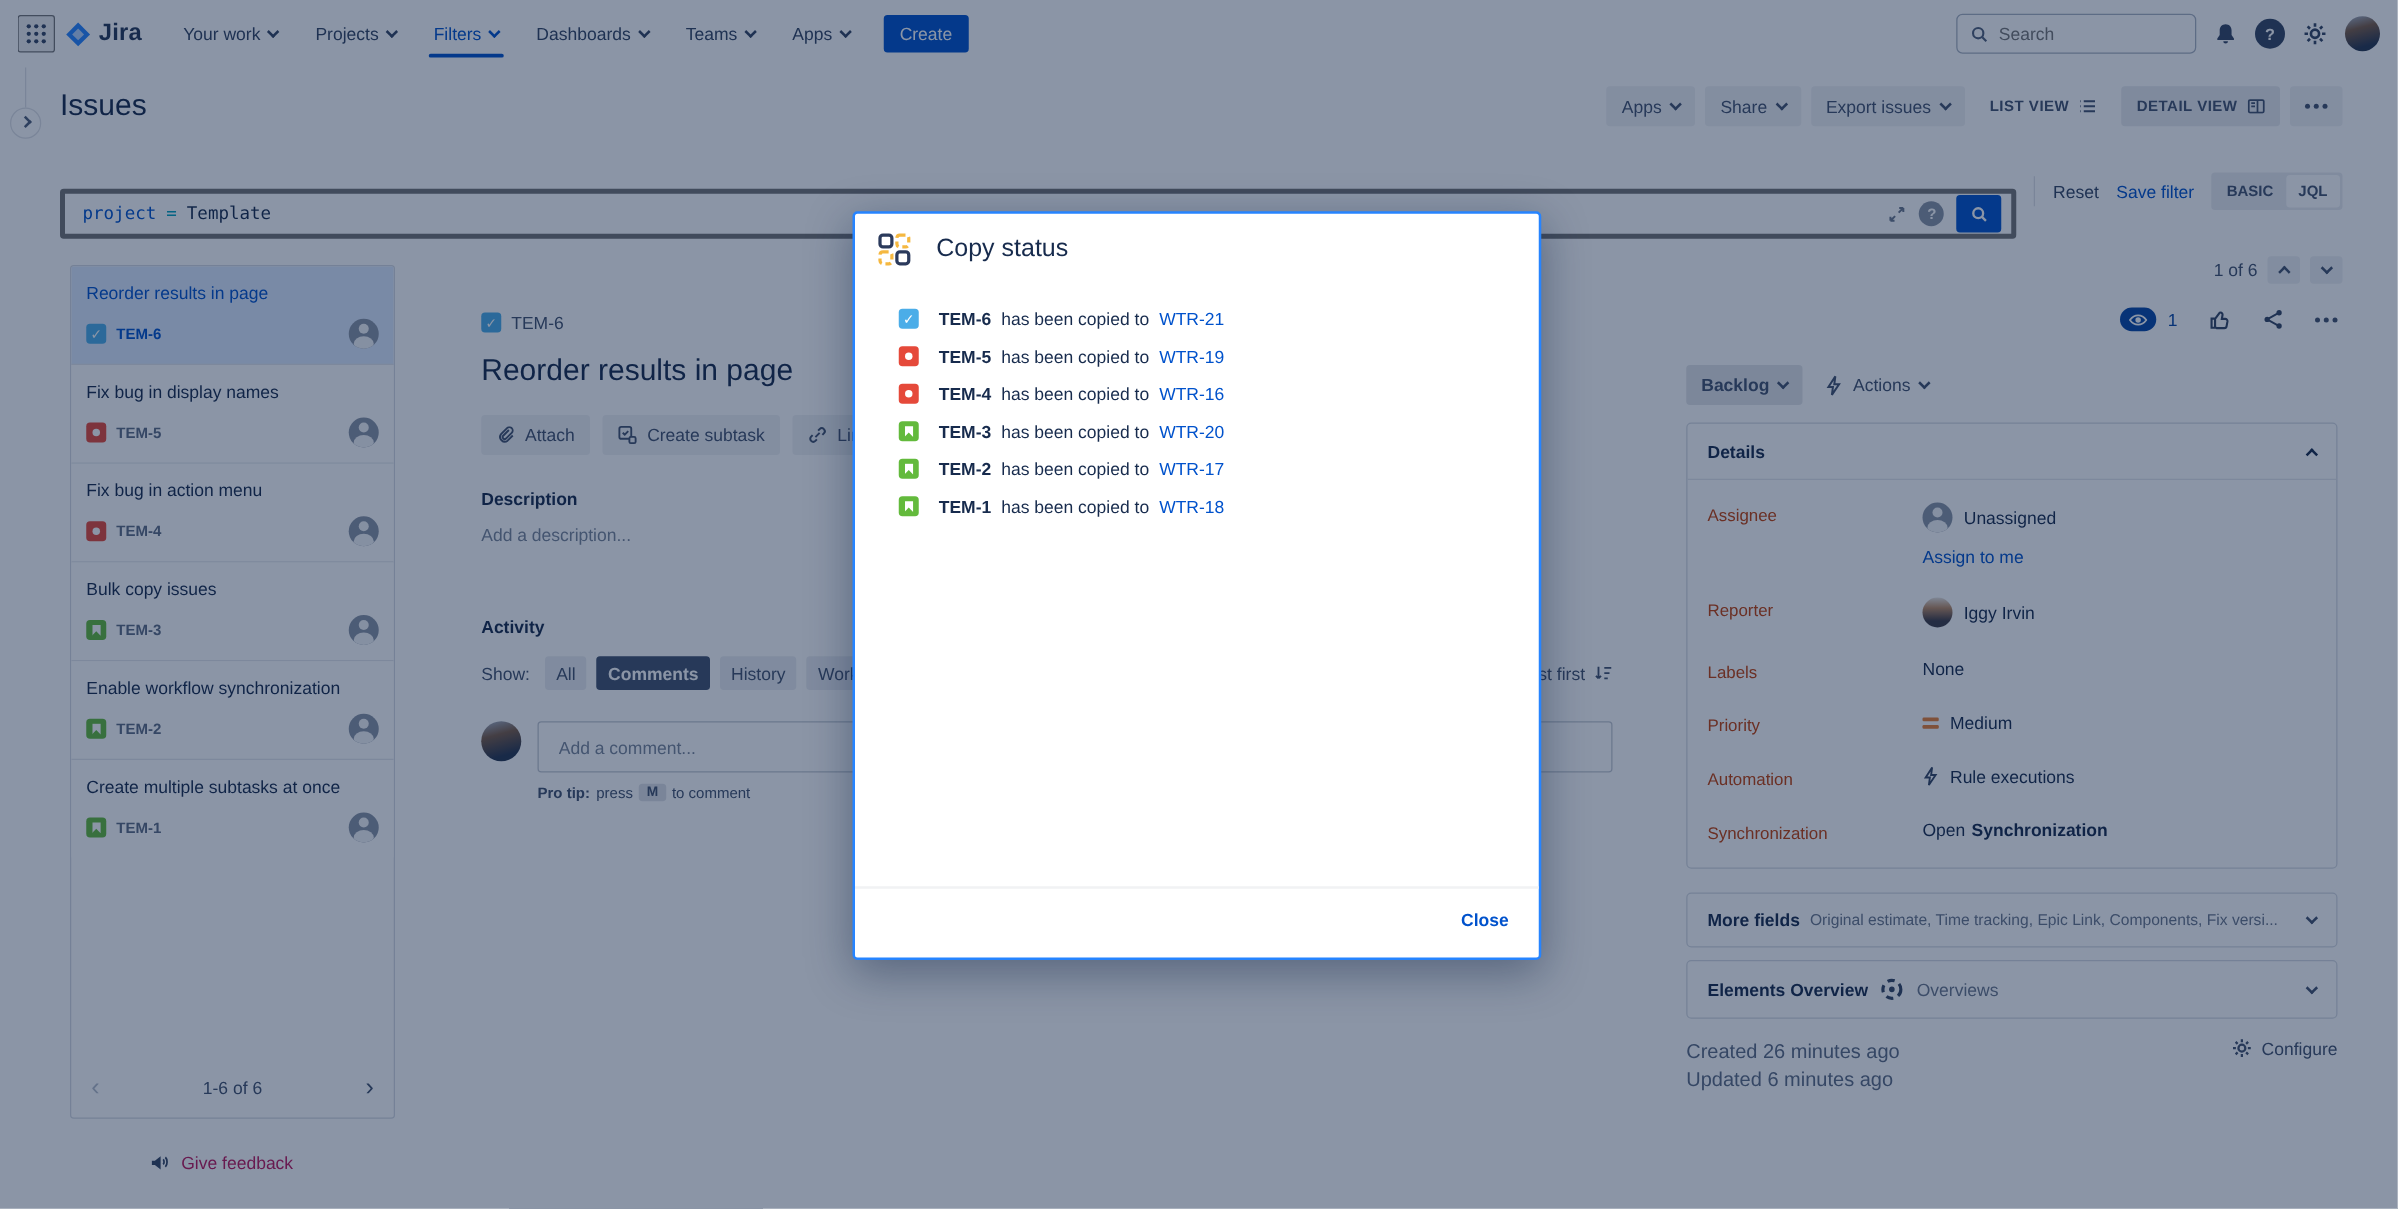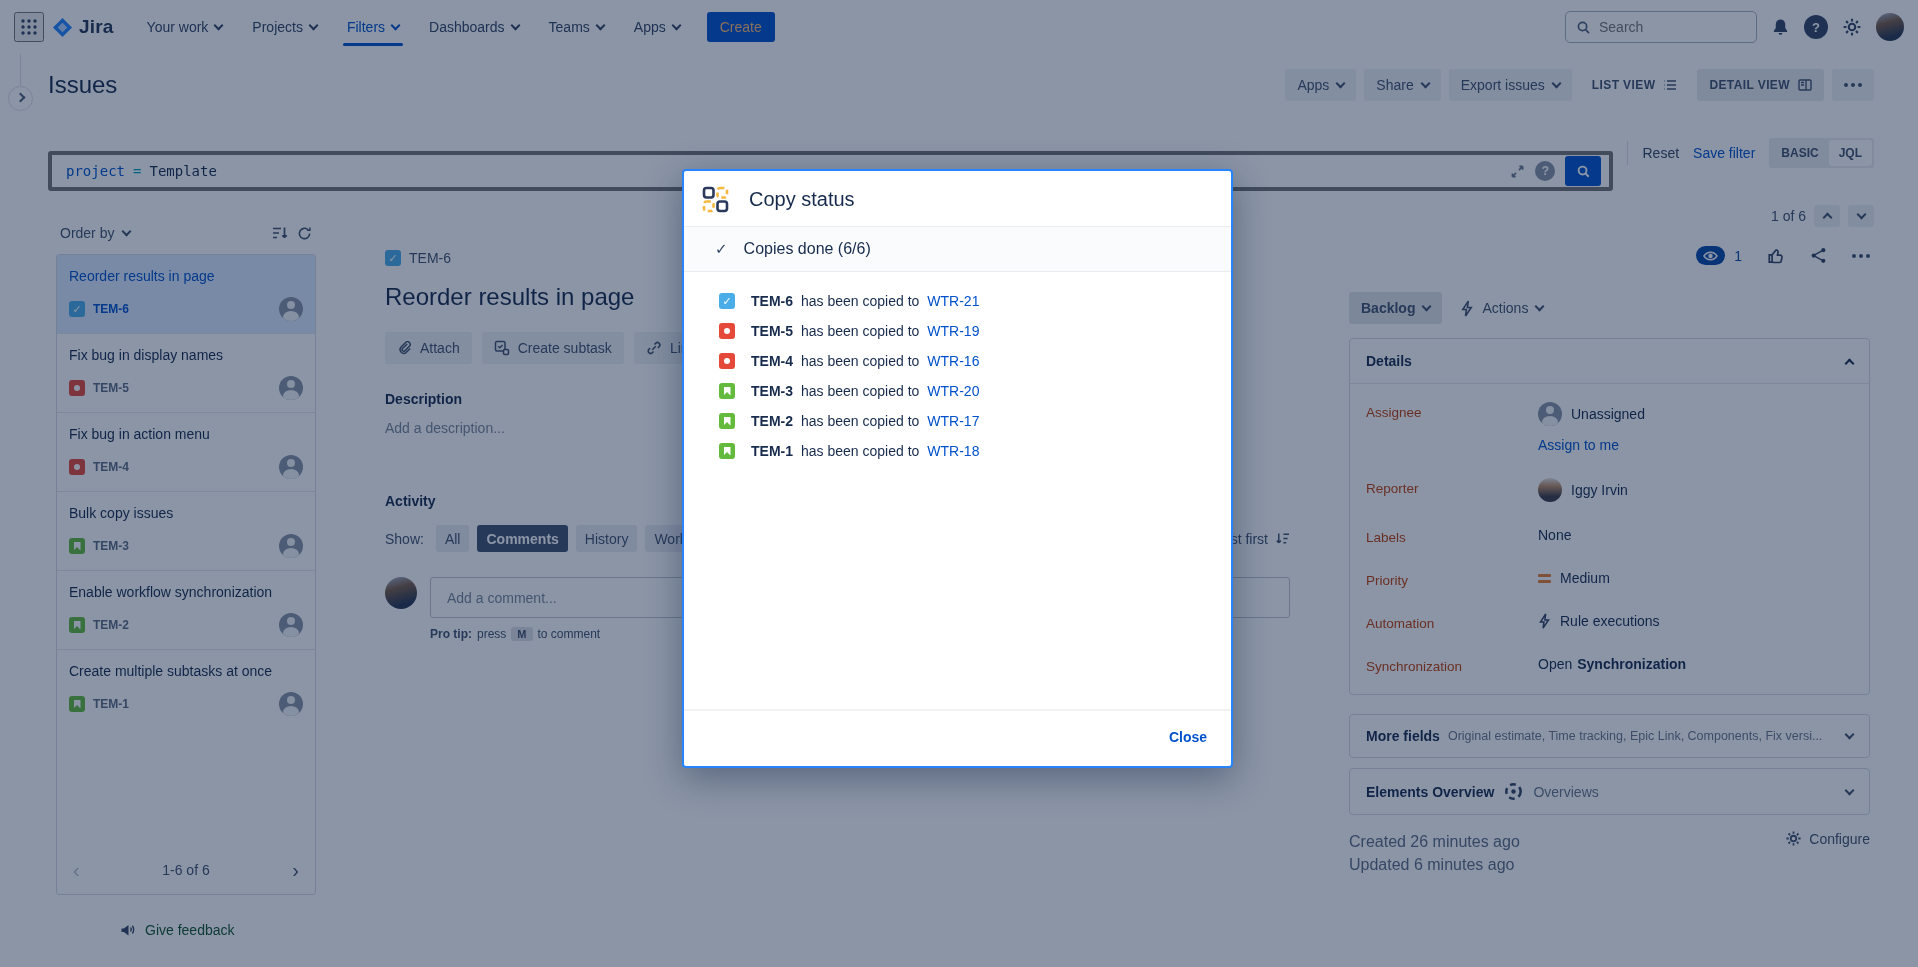--- a/index.html
+++ b/index.html
@@ -18,21 +18,21 @@
 
   
   .topnav { position:absolute; top:0; left:0; right:0; height:54px; display:flex; align-items:center; padding:0 14px; }
   .grid-icon { width:30px; height:30px; display:flex; align-items:center; justify-content:center; color:#344563; cursor:pointer; }
   .logo { display:flex; align-items:center; gap:6px; margin:0 18px 0 8px; cursor:pointer; }
   .logo-text { font-size:19px; font-weight:700; color:#253858; letter-spacing:.2px; }
   .nav-item { position:relative; height:38px; display:flex; align-items:center; gap:7px; padding:0 6px; margin:0 9px;
               font:500 14px "Liberation Sans",sans-serif; color:#344563; cursor:pointer; background:none; border:none; }
   .nav-item.active { color:#0052CC; }
   .nav-item.active::after { content:""; position:absolute; left:2px; right:2px; bottom:0; height:3px; background:#0052CC; border-radius:2px; }
-  .create-btn { background:#0052CC; color:#fdba74; border:none; border-radius:3px; font:500 14px "Liberation Sans",sans-serif;
+  .create-btn { background:#0052CC; color:#ffffff; border:none; border-radius:3px; font:500 14px "Liberation Sans",sans-serif;
                 padding:7px 13px; margin-left:12px; cursor:pointer; }
   .nav-right { margin-left:auto; display:flex; align-items:center; gap:14px; }
   .nav-search { display:flex; align-items:center; gap:8px; width:192px; height:32px; border:1px solid #A9B2C0;
                 border-radius:5px; padding:0 10px; color:#505F79; background:#fff; }
   .nav-search input { border:none; outline:none; width:130px; font:14px "Liberation Sans",sans-serif; color:#344563; background:transparent; }
   .icon-btn { background:none; border:none; color:#344563; cursor:pointer; display:flex; align-items:center; }
   .help-circle { width:24px; height:24px; border-radius:50%; background:#344563; color:#fff; font:700 13px "Liberation Sans",sans-serif;
                  display:flex; align-items:center; justify-content:center; }
   .avatar { width:28px; height:28px; border-radius:50%; background:linear-gradient(165deg,#a8b6cc 0%,#7a5c46 35%,#27354f 80%); border:none; cursor:pointer; }
 
@@ -78,21 +78,21 @@
   .card-key { font:700 12px "Liberation Sans",sans-serif; color:#5E6C84; }
   .issue-card.selected .card-key { color:#0052CC; }
   .av-default { width:24px; height:24px; border-radius:50%; background:#8993A4; margin-left:auto; position:relative; overflow:hidden; }
   .av-default::before { content:""; position:absolute; left:8px; top:4px; width:8px; height:8px; border-radius:50%; background:#F4F5F7; }
   .av-default::after { content:""; position:absolute; left:4px; top:14px; width:16px; height:12px; border-radius:50%; background:#F4F5F7; }
   .side-space { flex:1; }
   .side-pager { height:48px; display:flex; align-items:center; padding:0 16px; color:#42526E; font-size:14px; }
   .pg-prev { color:#B6BECB; } .pg-next { color:#42526E; }
   .pg-prev,.pg-next { background:none; border:none; font-size:20px; cursor:pointer; line-height:1; }
   .pg-count { flex:1; text-align:center; }
-  .feedback { position:absolute; left:120px; top:922px; display:flex; align-items:center; gap:9px; color:#14532d;
+  .feedback { position:absolute; left:120px; top:922px; display:flex; align-items:center; gap:9px; color:#be185d;
               font:500 14px "Liberation Sans",sans-serif; background:none; border:none; cursor:pointer; }
 
   
   .main { position:absolute; left:385px; top:250px; width:905px; }
   .crumb { display:flex; align-items:center; gap:8px; color:#42526E; font-size:14px; }
   .issue-title { font-size:24px; font-weight:500; color:#172B4D; margin-top:17px; }
   .quick-actions { display:flex; gap:10px; margin-top:21px; }
   .section-label { font:700 14px "Liberation Sans",sans-serif; color:#172B4D; }
   .desc-label { margin-top:27px; }
   .desc-ph { margin-top:13px; color:#7A869A; font-size:14px; cursor:text; }
@@ -325,38 +325,20 @@
     <span class="vdiv"></span>
     <button class="reset">Reset</button>
     <button class="savef">Save filter</button>
     <div class="mode-toggle">
       <button class="mode">BASIC</button>
       <button class="mode sel">JQL</button>
     </div>
   </div>
 
   <aside class="sidebar">
-    <div class="orderby">
-      <button class="actions-btn" style="gap:9px;">
-          <span>Order by</span>
-          <i class="chev"></i>
-        </button>
-      <span class="spacer"></span>
-      <button class="icon-btn" style="color:#42526E;">
-        <svg width="16" height="14" viewBox="0 0 16 14" stroke="currentColor" stroke-width="1.7" fill="none">
-            <path d="M1 2.5h8M1 7h6M1 11.5h4M12.5 1.5v10M12.5 11.5 10.3 9.3M12.5 11.5l2.2-2.2"></path>
-          </svg>
-      </button>
-      <button class="icon-btn" style="color:#42526E;">
-        <svg width="15" height="15" viewBox="0 0 16 16" fill="none" stroke="currentColor" stroke-width="1.7">
-            <path d="M13.5 8a5.5 5.5 0 1 1-1.6-3.9"></path>
-            <path d="M13.8 1.6v3h-3" stroke-width="1.5"></path>
-          </svg>
-      </button>
-    </div>
     <div class="side-list">
       <div class="issue-card selected">
         <div class="card-title">Reorder results in page</div>
         <div class="card-meta">
             <span class="itype task"></span>
             <span class="card-key">TEM-6</span>
             <span class="av-default"></span>
           </div>
       </div>
       <div class="issue-card">
@@ -626,24 +608,20 @@
 <div class="modal">
   <div class="modal-head">
     <svg width="27" height="27" viewBox="0 0 27 27" fill="none">
       <rect x="2" y="2" width="9.5" height="9.5" rx="2.4" stroke="#2B3A5C" stroke-width="2.6"></rect>
       <rect x="15.5" y="2" width="9.5" height="9.5" rx="2.4" stroke="#F5B840" stroke-width="2.6" stroke-dasharray="4.5 3"></rect>
       <rect x="2" y="15.5" width="9.5" height="9.5" rx="2.4" stroke="#F5B840" stroke-width="2.6" stroke-dasharray="4.5 3"></rect>
       <rect x="15.5" y="15.5" width="9.5" height="9.5" rx="2.4" stroke="#2B3A5C" stroke-width="2.6"></rect>
     </svg>
     <span class="modal-title">Copy status</span>
   </div>
-  <div class="modal-status">
-    <span class="mcheck"></span>
-    <span>Copies done (6/6)</span>
-  </div>
   <div class="modal-list">
     <div class="mrow">
       <span class="itype task"></span>
       <span class="mkey">TEM-6</span>
       <span>has been copied to</span>
       <a class="link">WTR-21</a>
     </div>
     <div class="mrow">
       <span class="itype bug"></span>
       <span class="mkey">TEM-5</span>

